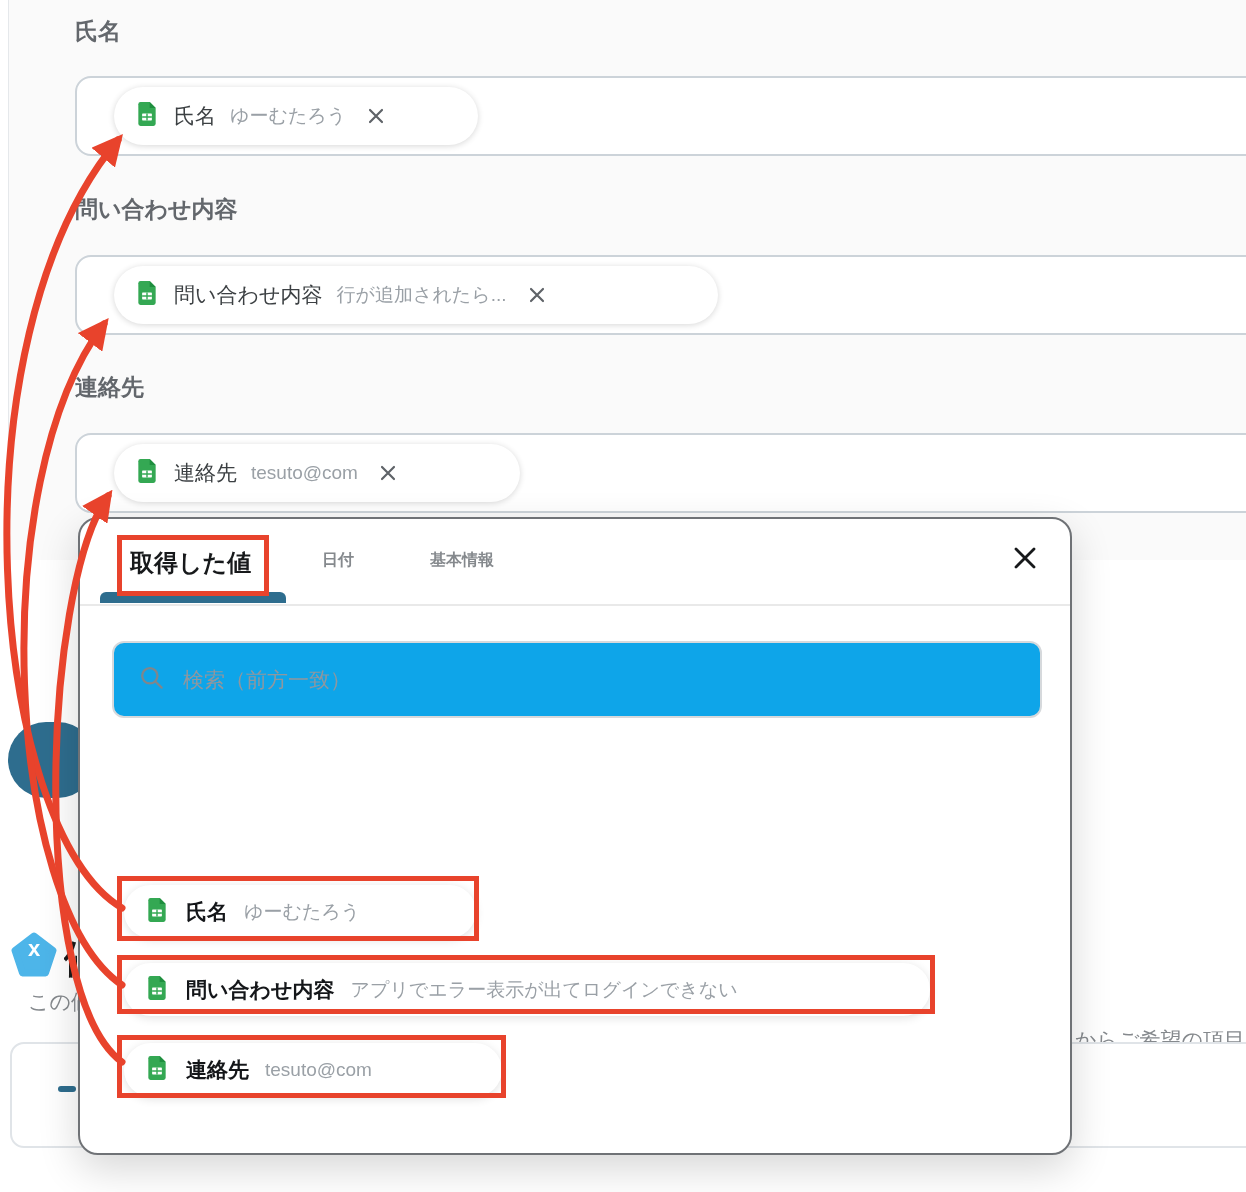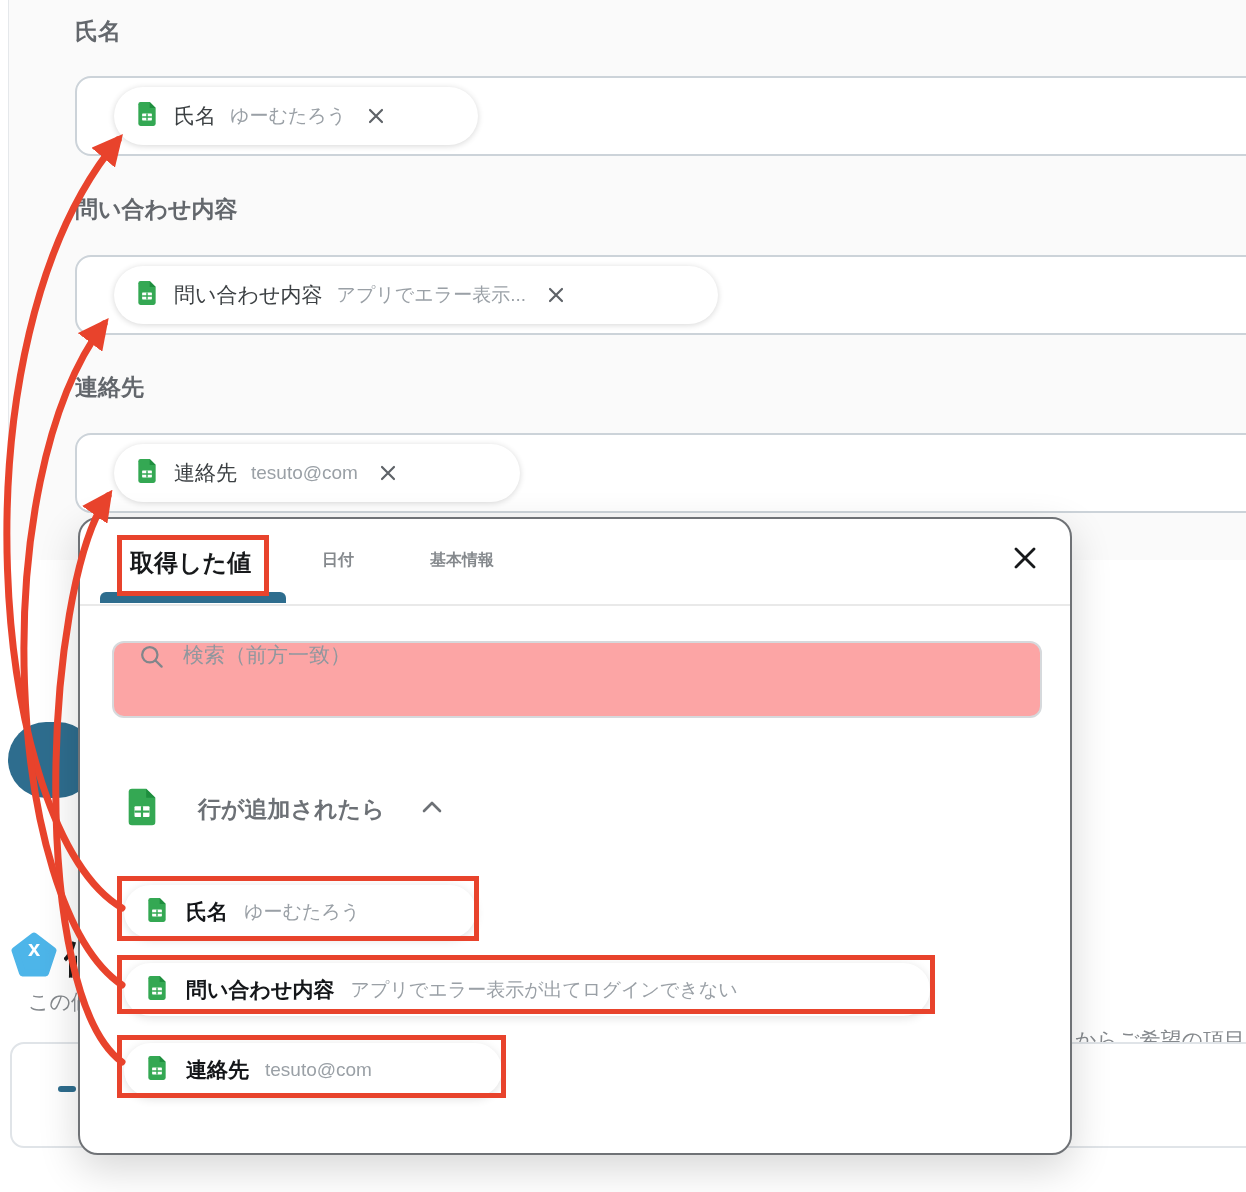--- a/index.html
+++ b/index.html
@@ -42,22 +42,22 @@
            border:2px solid #6f7276; border-radius:20px; z-index:5;
            box-shadow:0 14px 40px rgba(0,0,0,.16); }
   .tab { font-weight:700; white-space:nowrap; cursor:pointer; }
   .tab-active { left:50px; top:28px; font-size:24px; color:#17191b; }
   .tab-inactive { top:31px; font-size:16px; color:#85898d; }
   .tab-indicator { left:20px; top:73px; width:186px; height:11px; background:#2e6d8e;
                    border-radius:6px 6px 0 0; }
   .modal-divider { left:0; top:85px; width:990px; height:1.5px; background:#e9e9e9; }
   .modal-close { right:30px; top:24px; cursor:pointer; }
   .search-box { left:32px; top:122px; width:930px; height:77px;
-                border:2px solid #d6d9dc; border-radius:12px; background:#fca5a5;
-                display:flex; align-items:flex-start; padding:0 24px; gap:18px; }
+                border:2px solid #d6d9dc; border-radius:12px; background:#0ea5e9;
+                display:flex; align-items:center; padding:0 24px; gap:18px; }
   .search-box input { border:none; outline:none; flex:1; font-size:21px; color:#3c4043;
                       font-family:inherit; background:transparent; }
   .search-box input::placeholder { color:#90979e; }
   .group-row { left:42px; top:268px; display:flex; align-items:center; gap:36px; }
   .group-label { font-size:23px; font-weight:600; color:#6d7176; white-space:nowrap; }
   .m-chip { position:absolute; display:flex; align-items:center; background:#fff;
             border-radius:27px; box-shadow:0 2px 10px rgba(0,0,0,.12);
             padding:0 24px 0 20px; gap:16px; overflow:hidden; }
   .m-chip .m-field { font-size:21px; font-weight:700; color:#141619; white-space:nowrap; }
   .m-chip .m-value { font-size:19px; color:#9aa0a6; white-space:nowrap; }
@@ -98,21 +98,21 @@
   <span>
     <svg width="26" height="26" viewBox="0 0 24 24">
       <path fill="#34a853" d="M14.5 1H6a2 2 0 0 0-2 2v18a2 2 0 0 0 2 2h12a2 2 0 0 0 2-2V6.5L14.5 1z"></path>
       <path fill="#1e8e3e" d="M14.5 1L20 6.5h-5.5V1z"></path>
       <rect x="7.5" y="11.5" width="9" height="6.5" rx="0.6" fill="#ffffff"></rect>
       <line x1="12" y1="11.5" x2="12" y2="18" stroke="#34a853" stroke-width="1.3"></line>
       <line x1="7.5" y1="14.75" x2="16.5" y2="14.75" stroke="#34a853" stroke-width="1.3"></line>
     </svg>
   </span>
   <span class="chip-field">問い合わせ内容</span>
-  <span class="chip-value">アプリでエラー表示...</span>
+  <span class="chip-value">行が追加されたら...</span>
   <span class="chip-close">
     <svg width="20" height="20" viewBox="0 0 20 20">
         <path d="M4 4 L16 16 M16 4 L4 16" stroke="#5f6368" stroke-width="2.2" stroke-linecap="round"></path>
       </svg>
   </span>
 </div>
 
 <div class="abs field-label" style="left:75px; top:372px;">連絡先</div>
 <div class="abs field-input" style="left:75px; top:433px;"></div>
 <div class="abs chip" style="left:114px; top:444px; width:406px;">
@@ -166,37 +166,20 @@
   <div class="abs search-box">
     <span>
       <svg width="27" height="27" viewBox="0 0 24 24">
         <circle cx="10.5" cy="10.5" r="6.8" stroke="#80868b" stroke-width="2" fill="none"></circle>
         <line x1="15.5" y1="15.5" x2="21" y2="21" stroke="#80868b" stroke-width="2" stroke-linecap="round"></line>
       </svg>
     </span>
     <input type="text" placeholder="検索（前方一致）" style="">
   </div>
 
-  <div class="abs group-row">
-    <span>
-      <svg width="40" height="40" viewBox="0 0 24 24">
-        <path fill="#34a853" d="M14.5 1H6a2 2 0 0 0-2 2v18a2 2 0 0 0 2 2h12a2 2 0 0 0 2-2V6.5L14.5 1z"></path>
-        <path fill="#1e8e3e" d="M14.5 1L20 6.5h-5.5V1z"></path>
-        <rect x="7.5" y="11.5" width="9" height="6.5" rx="0.6" fill="#ffffff"></rect>
-        <line x1="12" y1="11.5" x2="12" y2="18" stroke="#34a853" stroke-width="1.3"></line>
-        <line x1="7.5" y1="14.75" x2="16.5" y2="14.75" stroke="#34a853" stroke-width="1.3"></line>
-      </svg>
-    </span>
-    <span class="group-label">行が追加されたら</span>
-    <span>
-      <svg width="22" height="14" viewBox="0 0 22 14">
-        <polyline points="3,11 11,3 19,11" stroke="#6d7176" stroke-width="2.6" fill="none" stroke-linecap="round" stroke-linejoin="round"></polyline>
-      </svg>
-    </span>
-  </div>
 
   <div class="m-chip" style="left:44px; top:366px; width:352px; height:53px;">
     <span>
       <svg width="26" height="26" viewBox="0 0 24 24">
         <path fill="#34a853" d="M14.5 1H6a2 2 0 0 0-2 2v18a2 2 0 0 0 2 2h12a2 2 0 0 0 2-2V6.5L14.5 1z"></path>
         <path fill="#1e8e3e" d="M14.5 1L20 6.5h-5.5V1z"></path>
         <rect x="7.5" y="11.5" width="9" height="6.5" rx="0.6" fill="#ffffff"></rect>
         <line x1="12" y1="11.5" x2="12" y2="18" stroke="#34a853" stroke-width="1.3"></line>
         <line x1="7.5" y1="14.75" x2="16.5" y2="14.75" stroke="#34a853" stroke-width="1.3"></line>
       </svg>

